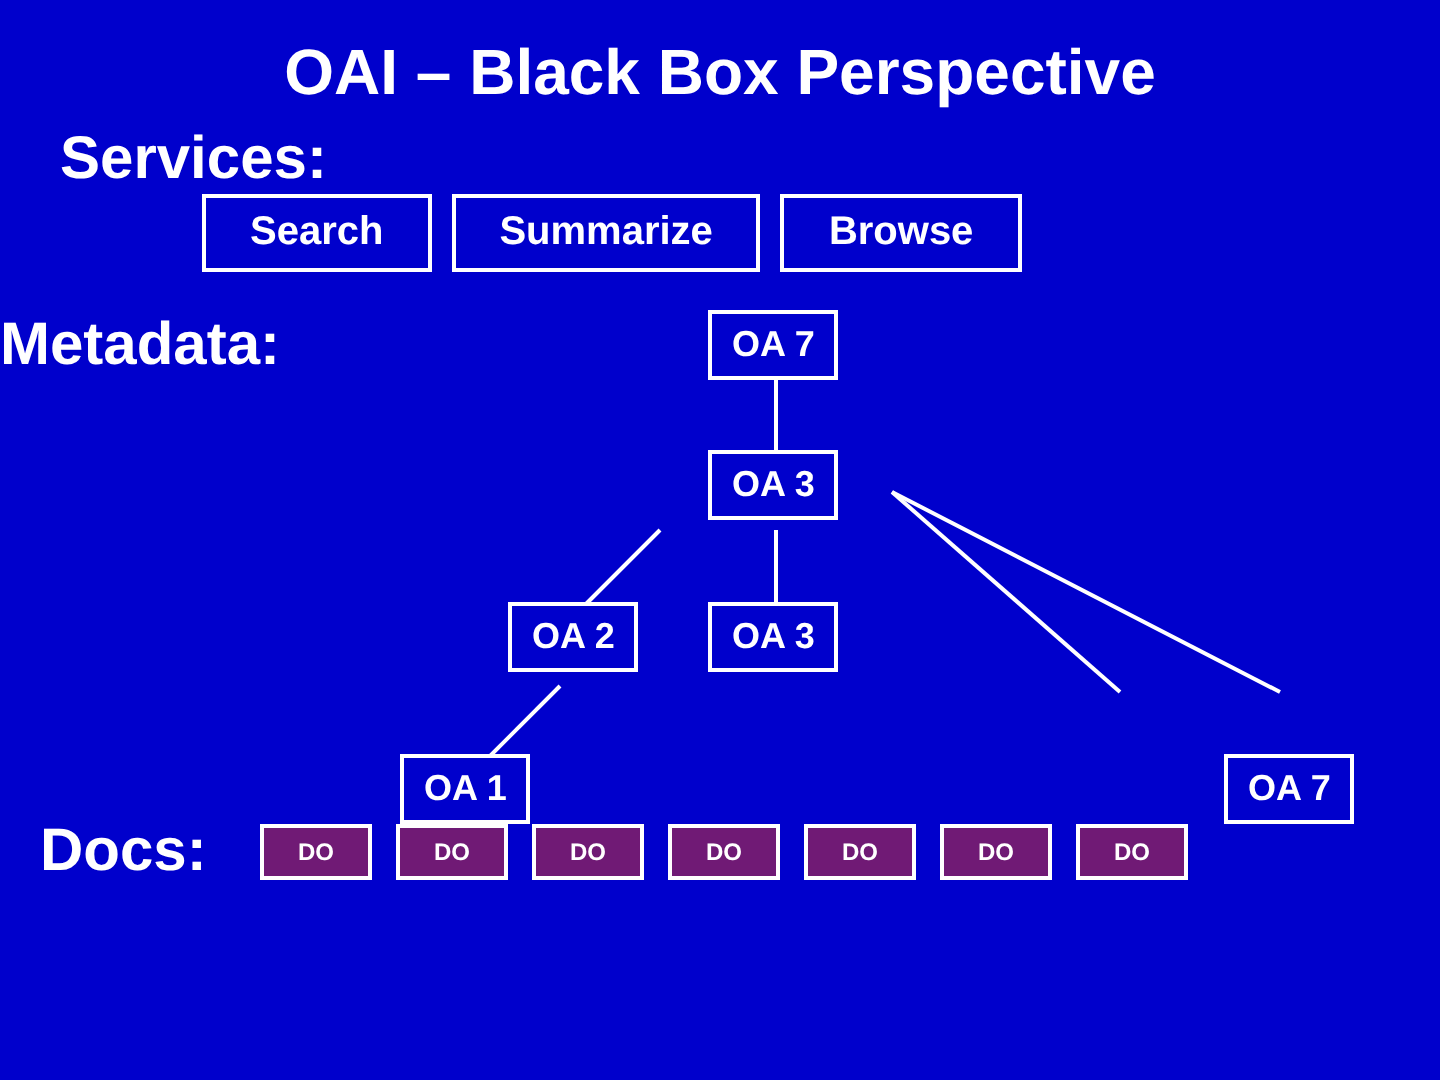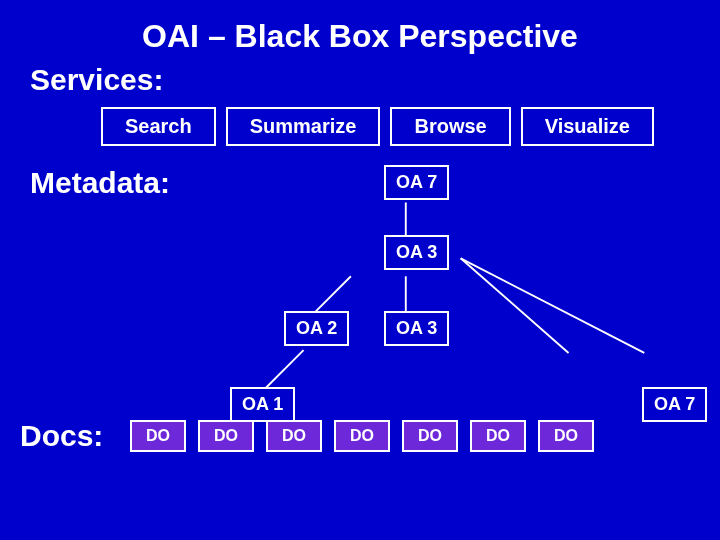--- a/index.html
+++ b/index.html
@@ -20,21 +20,20 @@
       font-weight: bold;
       padding-top: 18px;
       padding-bottom: 8px;
     }
 
     .services-label {
       color: white;
       font-size: 30px;
       font-weight: bold;
       padding-left: 30px;
-      margin-bottom: 10px;
     }
 
     .services-buttons {
       display: flex;
       flex-direction: row;
       gap: 10px;
       padding-left: 101px;
       margin-bottom: 18px;
     }
 
@@ -102,44 +101,43 @@
     }
 
     .docs-boxes {
       display: flex;
       flex-direction: row;
       gap: 12px;
       padding-left: 0px;
     }
 
     .do-box {
-      background-color: #6d28d9;
+      background-color: #701a75;
       border: 2.5px solid white;
       color: white;
-      font-size: 16px;
+      font-size: 12px;
       font-weight: bold;
       text-align: center;
       padding: 5px 14px;
       min-width: 56px;
     }
   </style>
 </head>
 <body>
 
 <div class="page-title">OAI – Black Box Perspective</div>
 
 <div class="services-label">Services:</div>
 <div class="services-buttons">
   <button class="service-btn">Search</button>
   <button class="service-btn">Summarize</button>
   <button class="service-btn">Browse</button>
-  <button class="service-btn">Visualize</button>
 </div>
 
-<div style="display:flex; flex-direction:row; align-items:flex-start; padding-left:30px;">
+<div style="display:flex; flex-direction:row; align-items:flex-start; ">
   <div class="metadata-label">Metadata:</div>
 
   <div class="diagram" style="position:relative; width:560px; height:280px; margin-top:-5px;">
 
     <svg class="lines-svg" viewBox="0 0 560 280">
 
       <line x1="228" y1="38" x2="228" y2="78" stroke="white" stroke-width="2"></line>
 
       <line x1="170" y1="116" x2="130" y2="156" stroke="white" stroke-width="2"></line>
 

